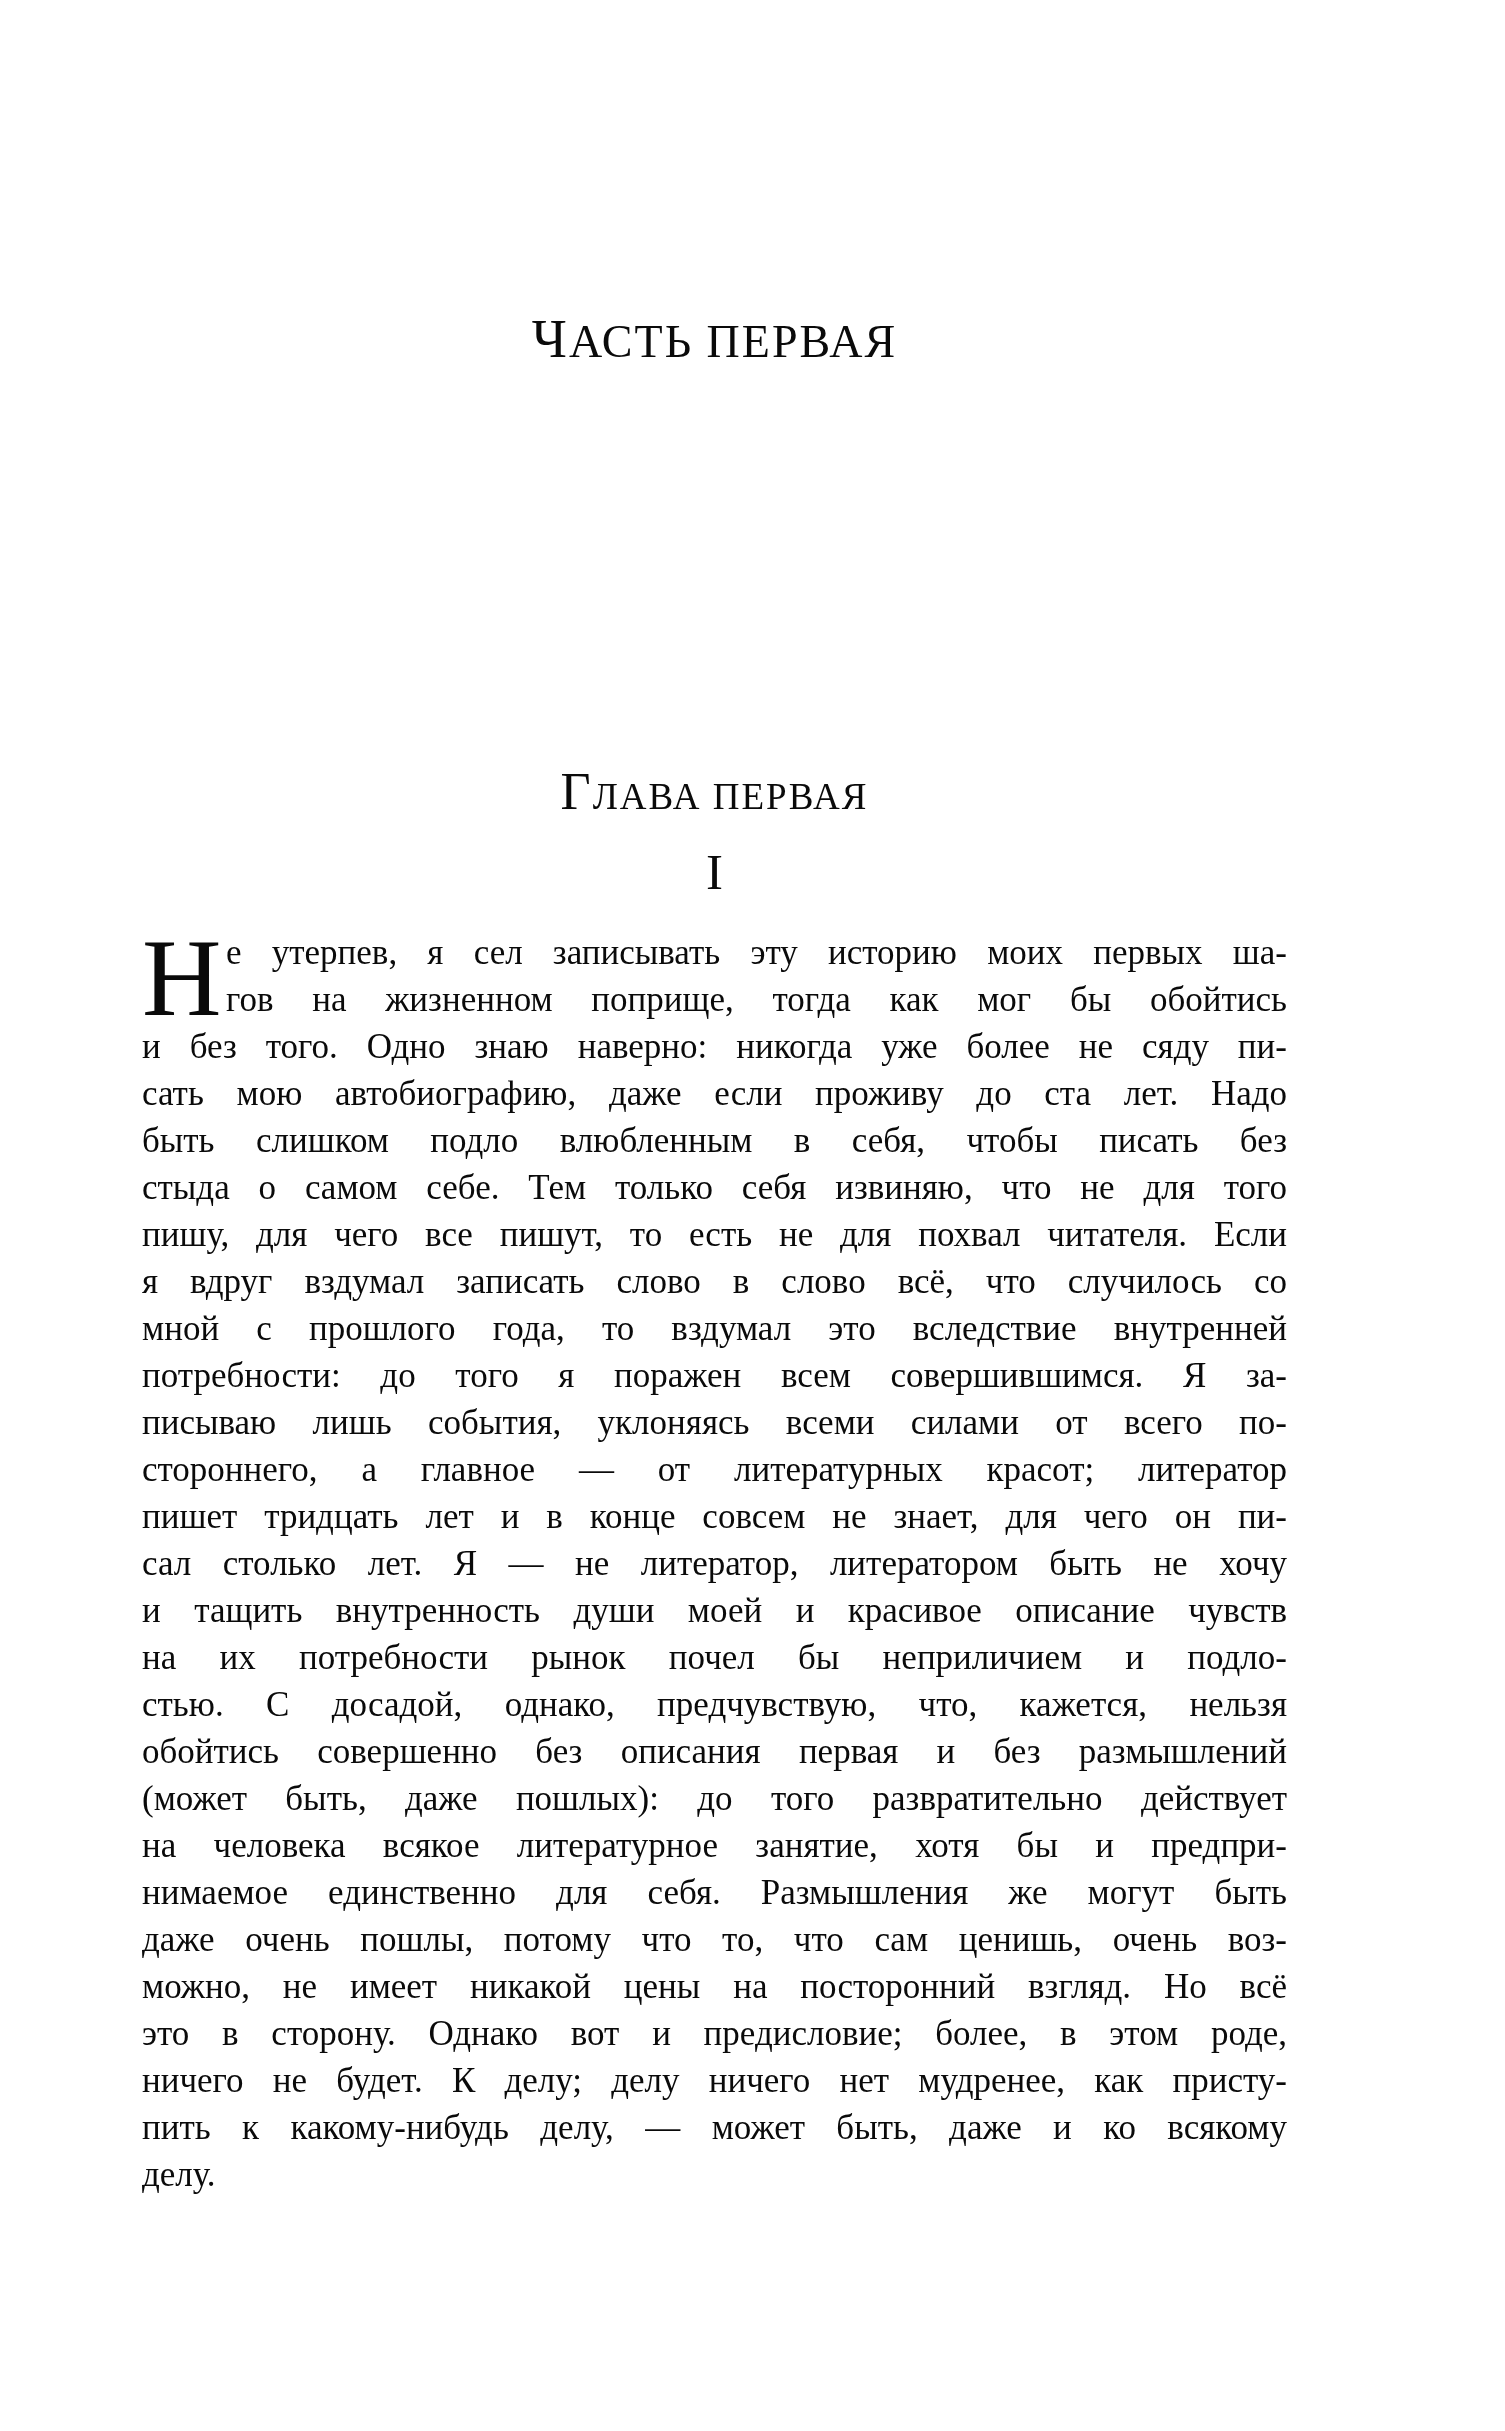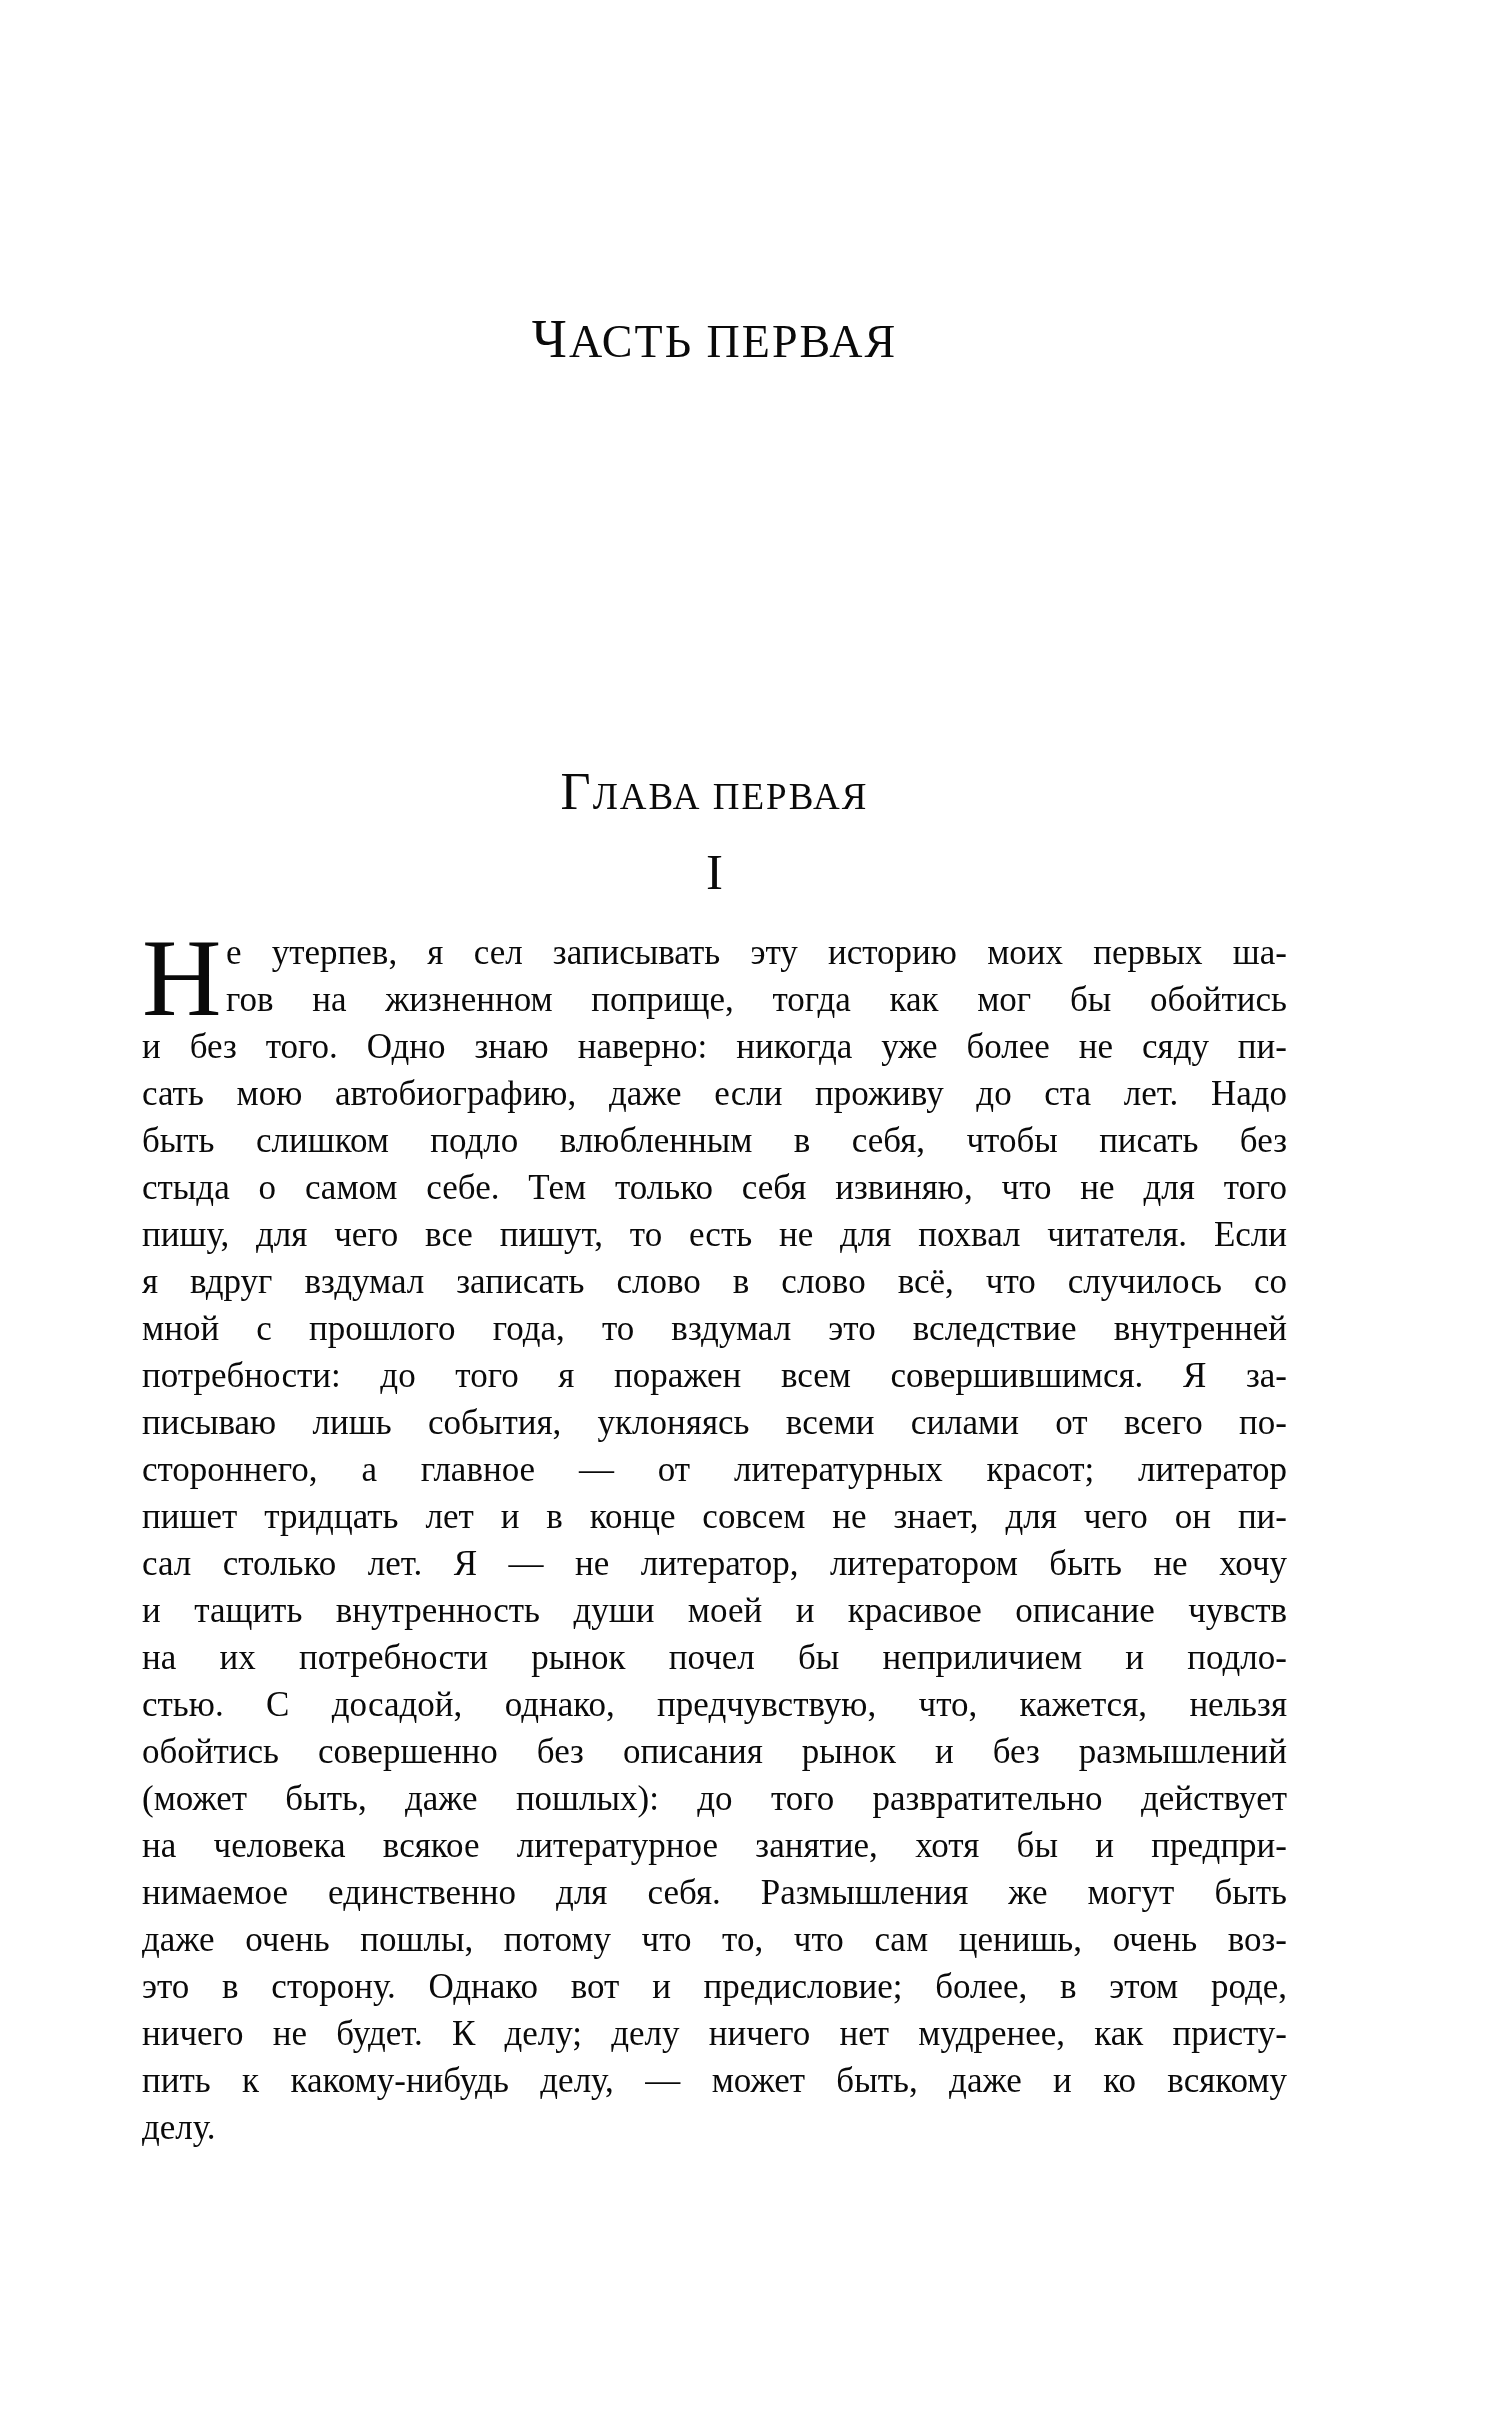--- a/index.html
+++ b/index.html
@@ -110,25 +110,26 @@
           <div class="line">я вдруг вздумал записать слово в слово всё, что случилось со</div>
           <div class="line">мной с прошлого года, то вздумал это вследствие внутренней</div>
           <div class="line">потребности: до того я поражен всем совершившимся. Я за-</div>
           <div class="line">писываю лишь события, уклоняясь всеми силами от всего по-</div>
           <div class="line">стороннего, а главное — от литературных красот; литератор</div>
           <div class="line">пишет тридцать лет и в конце совсем не знает, для чего он пи-</div>
           <div class="line">сал столько лет. Я — не литератор, литератором быть не хочу</div>
           <div class="line">и тащить внутренность души моей и красивое описание чувств</div>
           <div class="line">на их потребности рынок почел бы неприличием и подло-</div>
           <div class="line">стью. С досадой, однако, предчувствую, что, кажется, нельзя</div>
-          <div class="line">обойтись совершенно без описания рынок и без размышлений</div>
+          <div class="line">обойтись совершенно без описания первая и без размышлений</div>
           <div class="line">(может быть, даже пошлых): до того развратительно действует</div>
           <div class="line">на человека всякое литературное занятие, хотя бы и предпри-</div>
           <div class="line">нимаемое единственно для себя. Размышления же могут быть</div>
           <div class="line">даже очень пошлы, потому что то, что сам ценишь, очень воз-</div>
+          <div class="line">можно, не имеет никакой цены на посторонний взгляд. Но всё</div>
           <div class="line">это в сторону. Однако вот и предисловие; более, в этом роде,</div>
           <div class="line">ничего не будет. К делу; делу ничего нет мудренее, как присту-</div>
           <div class="line">пить к какому-нибудь делу, — может быть, даже и ко всякому</div>
           <div class="line last">делу.</div>
         </div>
     </div>
 
   </div>
 </div>
 

